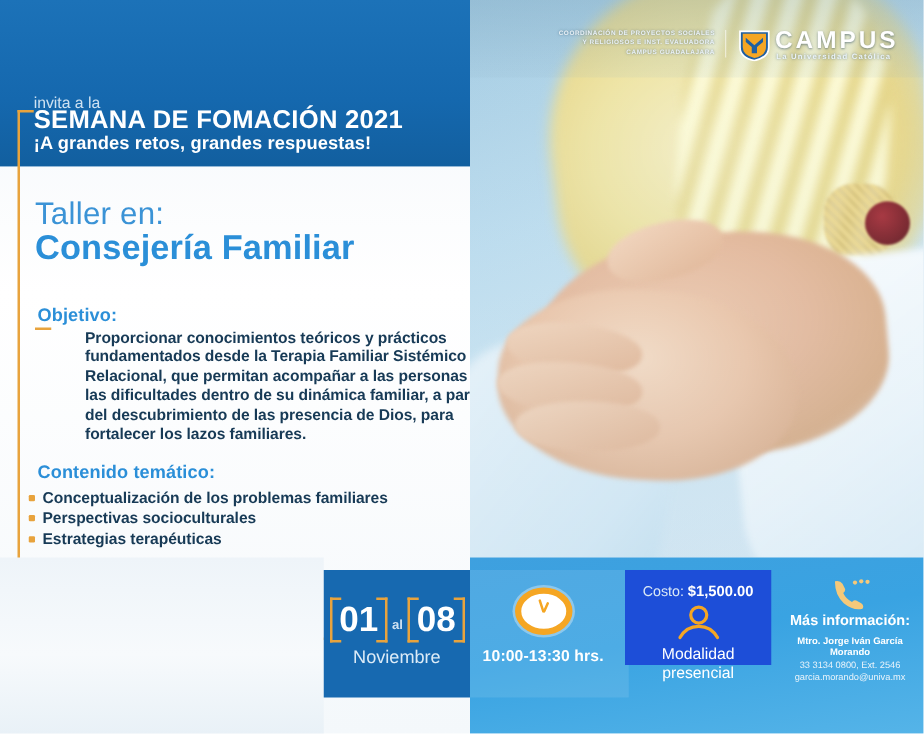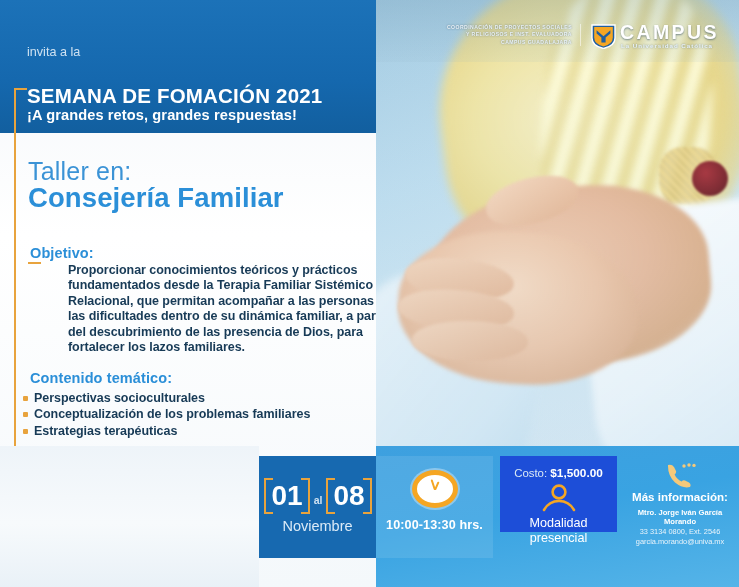--- a/index.html
+++ b/index.html
@@ -14,21 +14,21 @@
   
   .left-col{position:absolute;left:0;top:0;width:376px;height:587px;
     background:linear-gradient(180deg,#f2f6fa 0%,#ffffff 40%,#f4f8fb 100%);}
 
   .head-band{position:absolute;left:0;top:0;width:376px;height:133px;background:#1769b0;}
   .head-band .b-inner{position:absolute;left:0;top:0;right:0;bottom:0;
      background:linear-gradient(180deg,#1c72b8 0%,#1568ae 60%,#125f9f 100%);}
 
   .org-line{position:absolute;left:27px;top:24px;width:330px;color:#ffffff;
     font-size:13.2px;font-weight:bold;line-height:16.5px;letter-spacing:.1px;}
-  .invita{position:absolute;left:27px;top:45px;color:#cfe2f2;font-size:12.6px;
+  .invita{position:absolute;left:27px;top:75px;color:#cfe2f2;font-size:12.6px;
     font-weight:normal;line-height:15px;}
 
   .semana{position:absolute;left:27px;top:84px;color:#ffffff;font-size:20.5px;
     font-weight:bold;letter-spacing:.2px;line-height:23px;white-space:nowrap;}
   .semana-sub{position:absolute;left:27px;top:107px;color:#ffffff;font-size:14.6px;
     font-weight:bold;letter-spacing:.1px;line-height:17px;white-space:nowrap;}
 
   
   .bracket{position:absolute;left:14px;top:88px;width:250px;height:424px;
     border-left:2px solid #e8a33d;pointer-events:none;}
@@ -121,21 +121,21 @@
   .daynum:before{left:-2px;}
   .daynum:after{right:-2px;}
   .daynum .cap{position:absolute;left:-2px;width:9px;height:2px;background:#e8a33d;}
   .daynum .cap.t{top:-3px;}
   .daynum .cap.b{bottom:-3px;}
   .daynum .cap.r{left:auto;right:-2px;}
   .al{color:#cfe2f2;font-size:10.5px;font-weight:bold;padding:0 6px;position:relative;top:4px;}
   .mes{position:absolute;left:0;top:62px;width:117px;text-align:center;
     color:#dcebf7;font-size:14.5px;font-weight:normal;}
 
-  .panel{position:absolute;background:rgba(255,255,255,.10);}
+  .panel{position:absolute;background:rgba(255,255,255,.10);padding-left:10px;}
   .time-panel{left:376px;top:456px;width:117px;height:102px;}
   .clock-wrap{position:absolute;left:0;top:14px;width:117px;display:flex;justify-content:center;}
   .clock{width:36px;height:28px;border-radius:50%;border:5px solid #f5a623;
     background:#ffffff;position:relative;box-shadow:0 0 0 2px rgba(255,255,255,.35);}
   .clock .hh{position:absolute;left:49%;top:22%;width:2px;height:32%;background:#f5a623;
     transform-origin:bottom center;transform:rotate(24deg);border-radius:1px;}
   .clock .mm{position:absolute;left:49%;top:14%;width:2px;height:40%;background:#f5a623;
     transform-origin:bottom center;transform:rotate(-18deg);border-radius:1px;}
   .time-txt{position:absolute;left:0;top:62px;width:117px;text-align:center;color:#ffffff;
     font-size:12.6px;font-weight:bold;letter-spacing:.1px;}
@@ -181,22 +181,22 @@
     </div>
 
     <div class="taller">Taller en:</div>
     <div class="consejeria">Consejería Familiar</div>
 
     <div class="sec-title obj-title">Objetivo:</div>
     <div class="obj-body">Proporcionar conocimientos teóricos y prácticos fundamentados desde la Terapia Familiar Sistémico Relacional, que permitan acompañar a las personas en las dificultades dentro de su dinámica familiar, a partir del descubrimiento de las presencia de Dios, para fortalecer los lazos familiares.</div>
 
     <div class="sec-title cont-title">Contenido temático:</div>
     <ul class="bullets">
+      <li>Conceptualización de los problemas familiares</li>
       <li>Perspectivas socioculturales</li>
-      <li>Conceptualización de los problemas familiares</li>
       <li>Estrategias terapéuticas</li>
     </ul>
   </div>
 
   <div class="photo">
     <div class="ph-sky"></div>
     <div class="ph-vest"></div>
     <div class="ph-fold"></div>
     <div class="gem-ring"></div>
     <div class="gem"></div>

